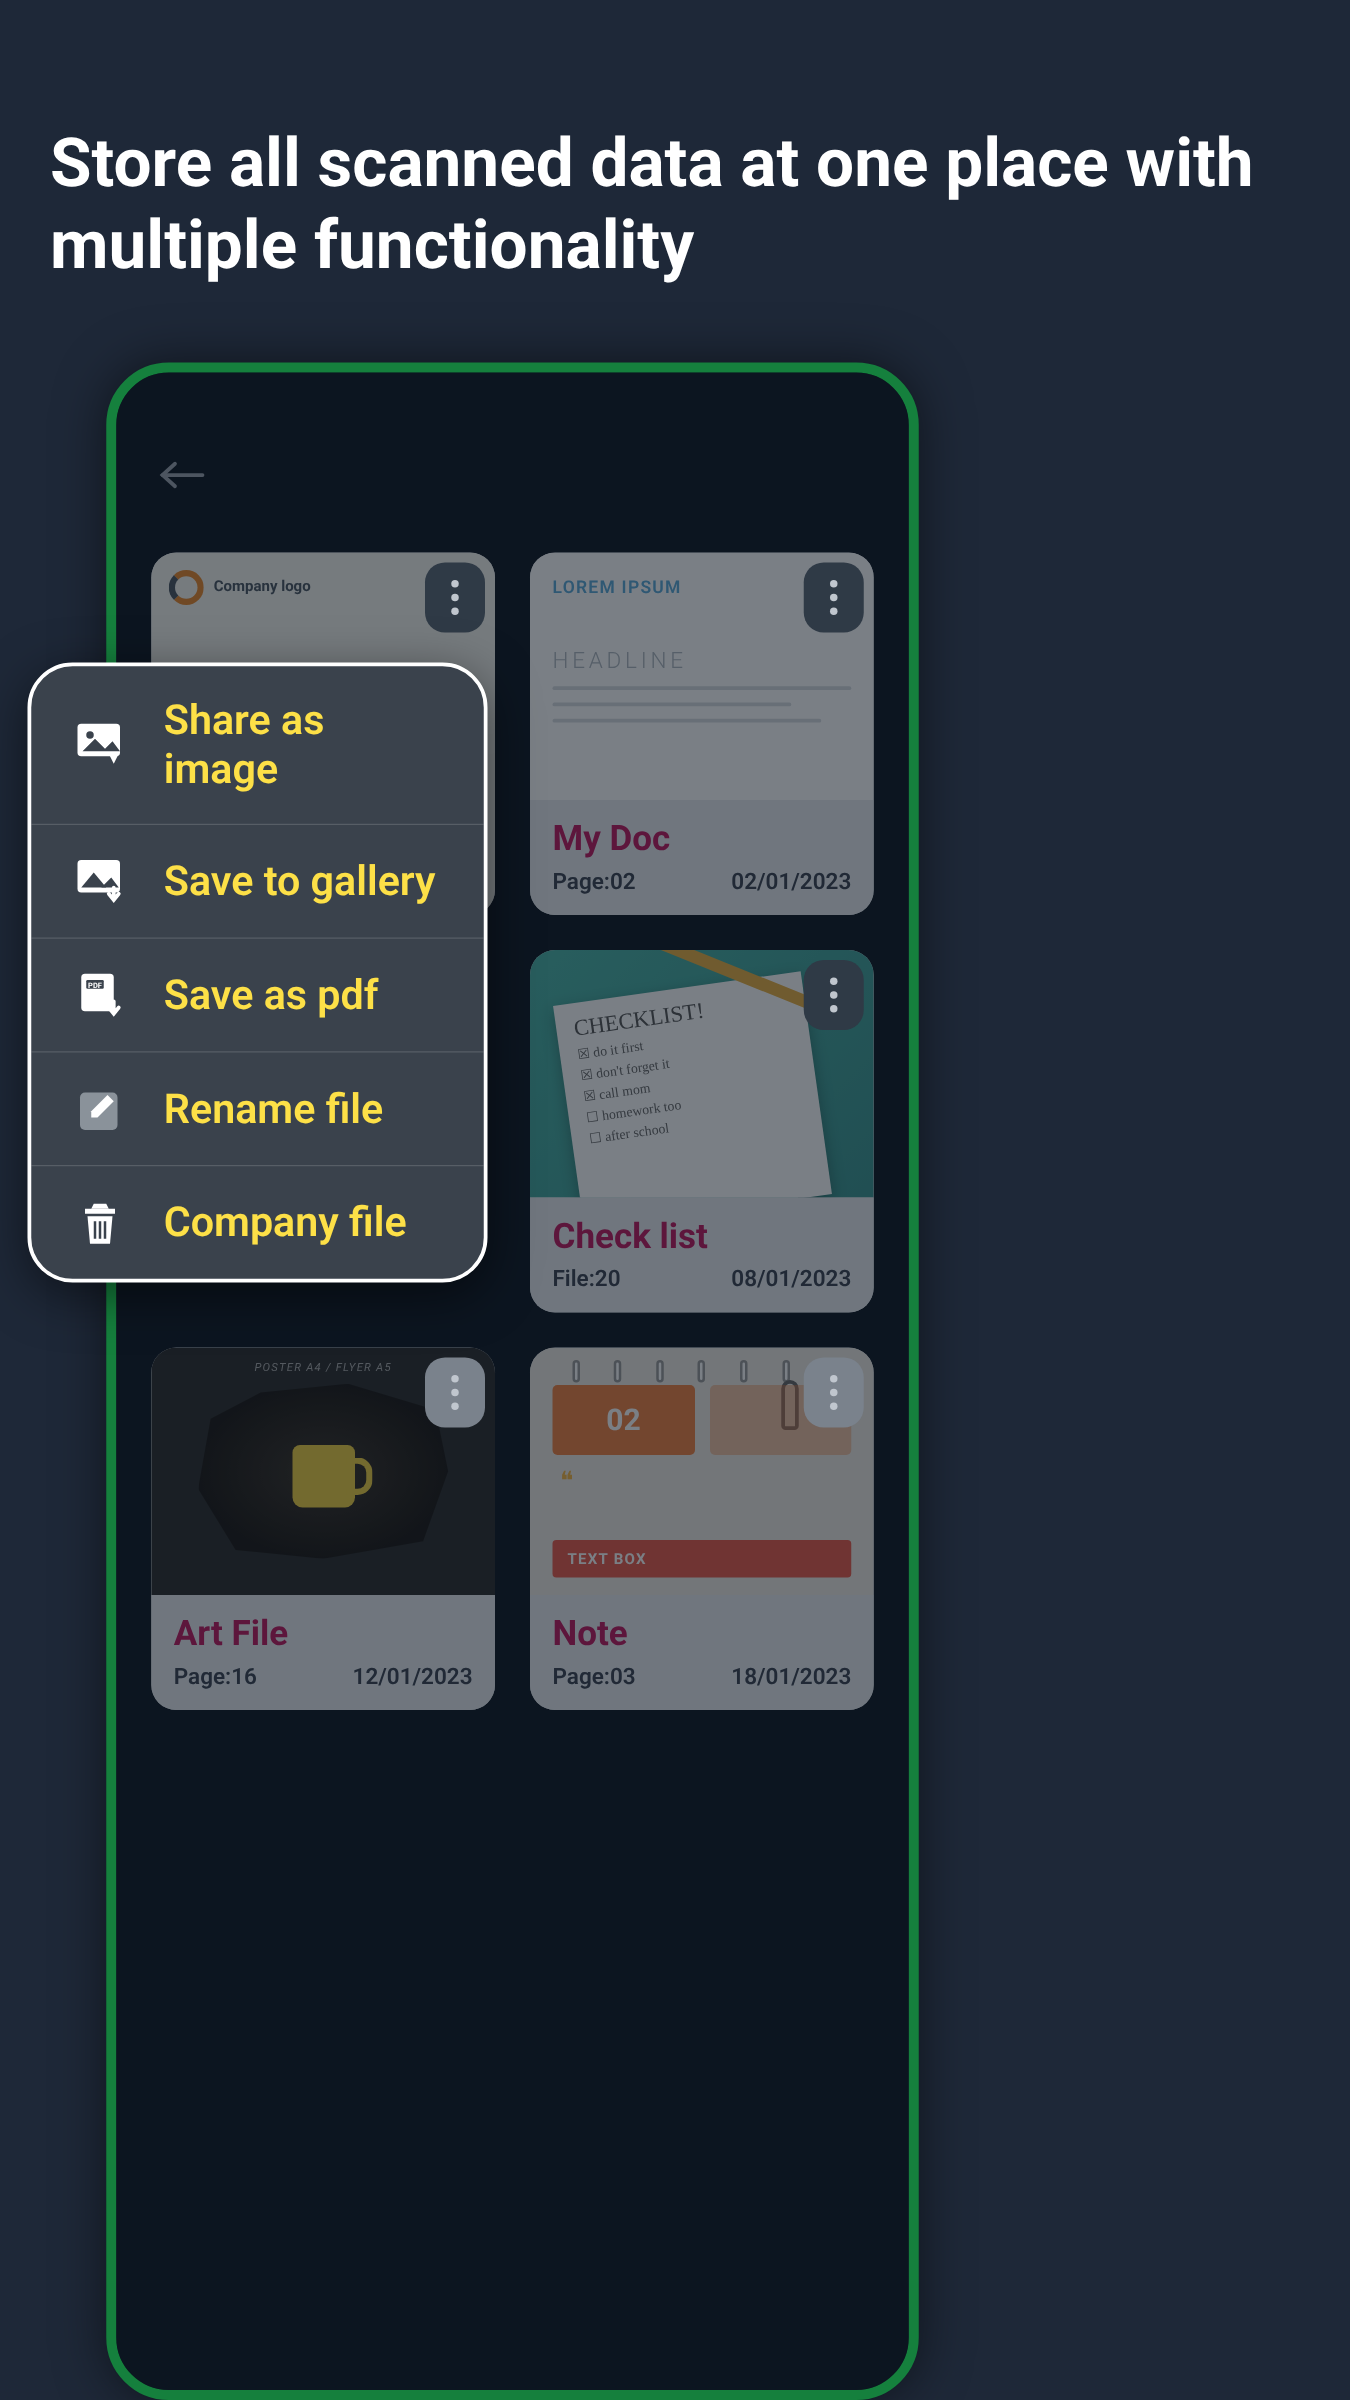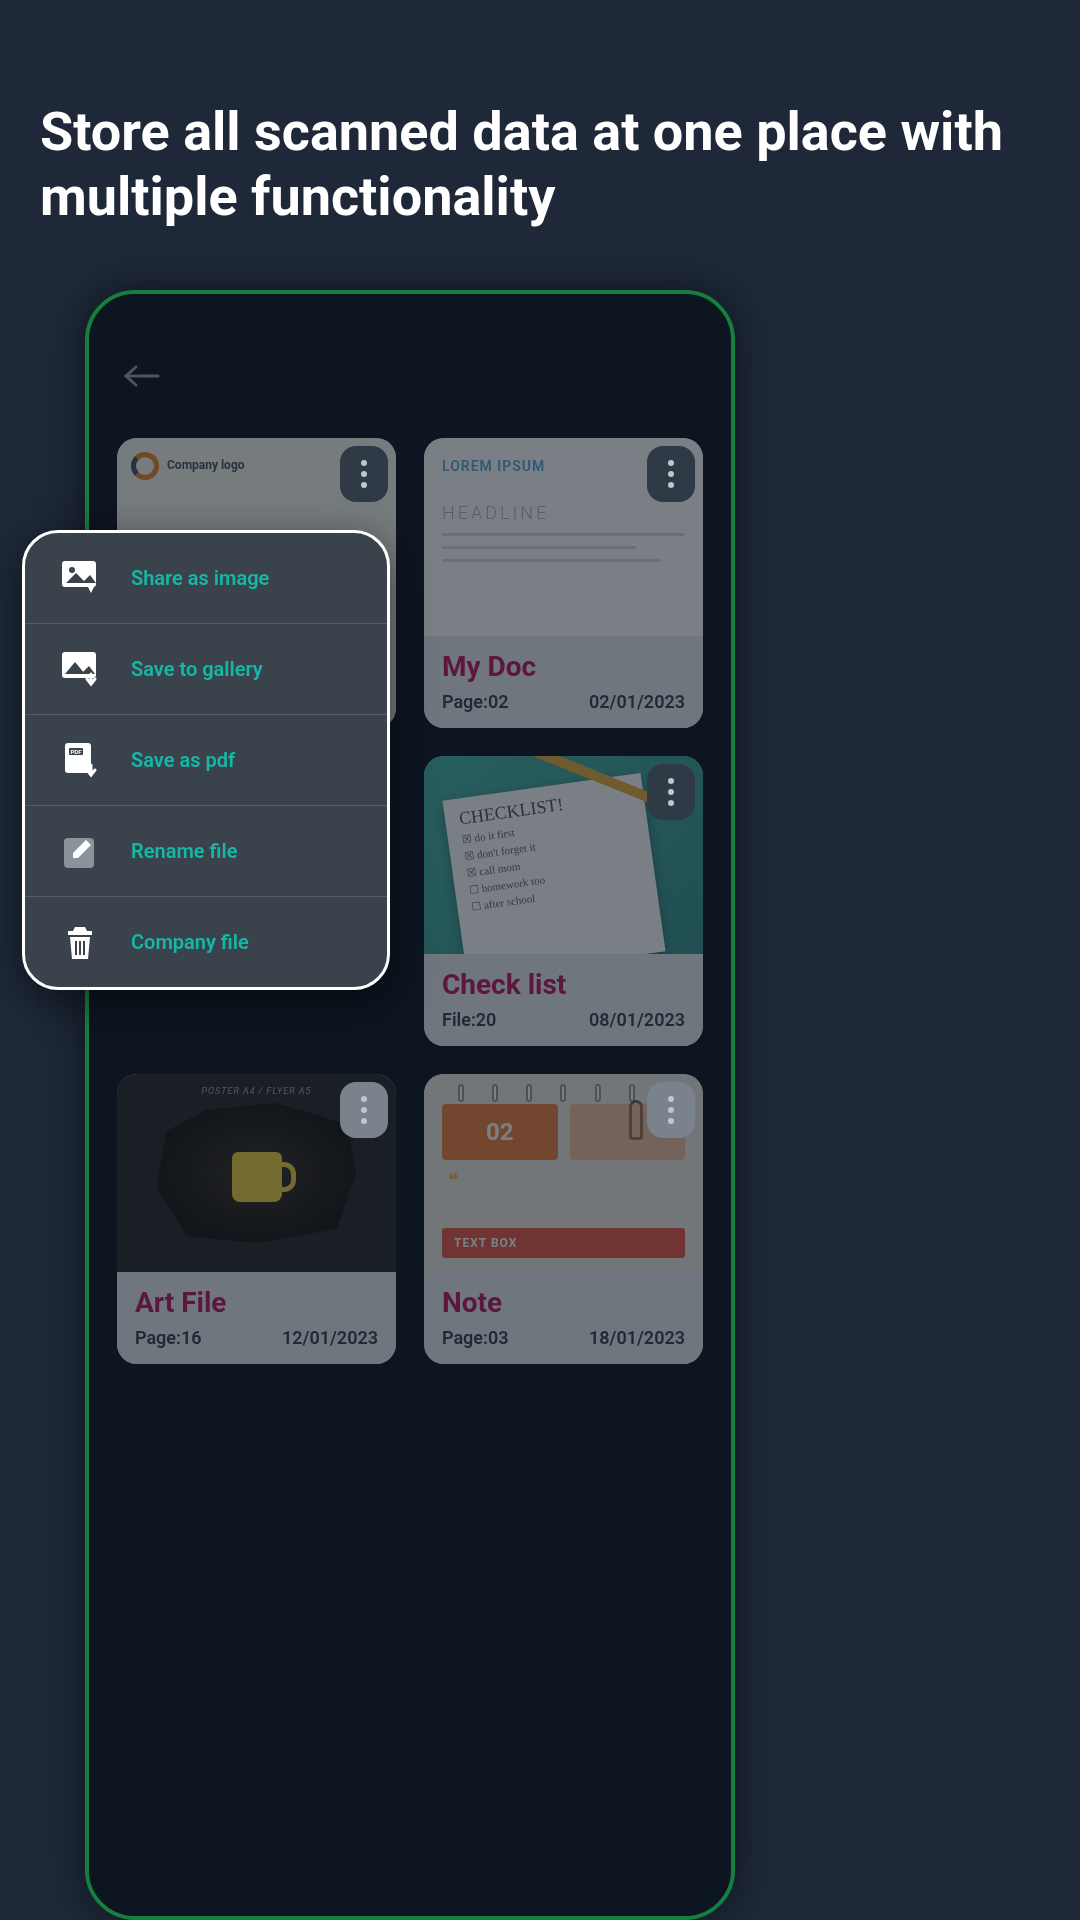--- a/index.html
+++ b/index.html
@@ -20,21 +20,21 @@
   line-height: 1.2;
 }
 .phone-frame {
   position: absolute;
   top: 290px;
   left: 85px;
   width: 650px;
   height: 1630px;
   background: #0d1520;
   border-radius: 50px;
-  border: 4px solid #15803d;
+  border: 8px solid #15803d;
   box-shadow: 0 0 40px rgba(0,0,0,0.5);
   overflow: hidden;
 }
 .phone-inner {
   padding: 70px 28px 0;
 }
 .back-arrow {
   color: #9ba3ae;
   margin-bottom: 50px;
   margin-left: 5px;
@@ -123,21 +123,21 @@
   border-left: 120px solid transparent;
   border-right: 120px solid transparent;
   border-bottom: 140px solid #e8a04a;
 }
 .thumb-doc {
   width: 100%; height: 100%;
   background: #ffffff;
   padding: 20px 18px;
 }
 .thumb-doc .lorem { color: #5aa8d8; font-size: 14px; font-weight: 600; letter-spacing: 1px; }
-.thumb-doc .hl { color: #b0b8c0; font-size: 18px; font-weight: 300; letter-spacing: 3px; margin-top: 28px; }
+.thumb-doc .hl { color: #b0b8c0; font-size: 18px; font-weight: 300; letter-spacing: 3px; margin-top: 40px; }
 .thumb-doc .line { height: 3px; background: #d8dce0; margin-top: 10px; border-radius: 2px; }
 .thumb-check {
   width: 100%; height: 100%;
   background: linear-gradient(135deg, #4ab5a8, #3a9590);
   position: relative;
 }
 .thumb-check .paper {
   position: absolute;
   top: 30px; left: 30px;
   width: 200px; height: 180px;
@@ -254,22 +254,22 @@
 .menu-item:last-child { border-bottom: none; }
 .menu-item .icon {
   width: 42px;
   height: 42px;
   display: flex;
   align-items: center;
   justify-content: center;
   flex-shrink: 0;
 }
 .menu-item .label {
-  color: #14b8a6;
-  font-size: 20px;
+  color: #fde047;
+  font-size: 33px;
   font-weight: 600;
 }
 </style>
 </head>
 <body>
 
 <div class="headline">Store all scanned data at one place with multiple functionality</div>
 
 <div class="phone-frame">
   <div class="phone-inner">

